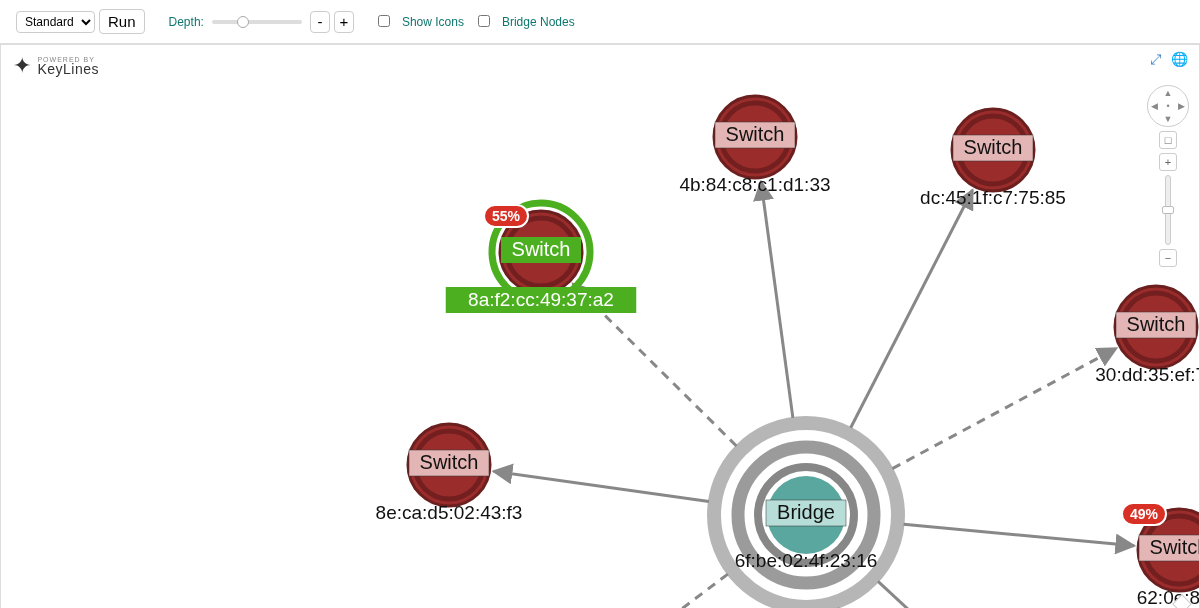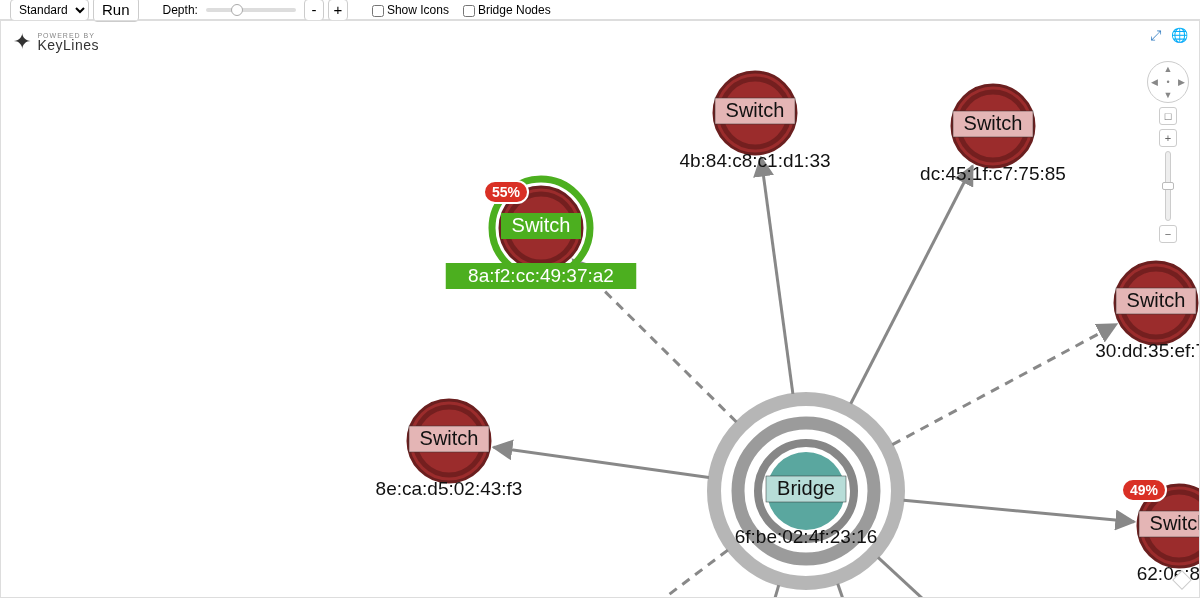--- a/index.html
+++ b/index.html
@@ -1,25 +1,25 @@
 <!DOCTYPE html>
 <html><head>
 <meta charset="utf-8">
 <style>
 *{margin:0;padding:0;box-sizing:border-box;font-family:Helvetica,Arial,sans-serif}
 body{width:1200px;height:608px;background:#fff;overflow:hidden;font-size:13px;color:#333}
-.toolbar{height:20px;border-bottom:1px solid #ddd;display:flex;align-items:center;padding:0 10px;gap:4px}
+.toolbar{height:44px;border-bottom:1px solid #ddd;display:flex;align-items:center;padding:0 16px;gap:4px}
 .toolbar .group{display:flex;align-items:center;gap:4px;margin-right:20px}
 .toolbar select{border:1px solid #ccc;border-radius:4px;padding:2px 4px;font-size:12px;background:#fff}
 .toolbar button{border:1px solid #ccc;background:#fff;border-radius:4px;padding:3px 8px;font-size:15px;cursor:pointer}
-.toolbar label{font-size:12px;color:#000000}
+.toolbar label{font-size:12px;color:#0f766e}
 .slider{width:90px;height:4px;background:#ddd;border-radius:2px;position:relative;margin:0 4px}
 .slider .knob{position:absolute;width:12px;height:12px;background:#fff;border:1px solid #aaa;border-radius:50%;top:-4px;left:25px}
 .sq{width:20px;height:22px;display:flex;align-items:center;justify-content:center}
-.checkbox{display:flex;align-items:flex-end;gap:3px;margin-right:10px}
+.checkbox{display:flex;align-items:flex-start;gap:12px;margin-right:10px}
 .checkbox input{width:12px;height:12px}
 .canvas{position:relative;width:1200px;height:578px;border:1px solid #ddd;margin:0;overflow:hidden}
 .logo{position:absolute;top:8px;left:12px;display:flex;align-items:center;gap:6px;color:#333}
 .logo-icon{font-size:22px}
 .logo-text{font-size:14px;letter-spacing:0.5px}
 .logo-top{font-size:7px;color:#888;letter-spacing:1px;display:block;margin-bottom:-2px}
 svg.graph{position:absolute;top:0;left:0;width:100%;height:100%}
 .nav{position:absolute;top:40px;right:10px;display:flex;flex-direction:column;align-items:center;gap:4px}
 .nav-pan{width:42px;height:42px;border:1px solid #ccc;border-radius:50%;background:#fff;display:flex;align-items:center;justify-content:center;position:relative;font-size:9px;color:#888}
 .nav-pan span{position:absolute}

